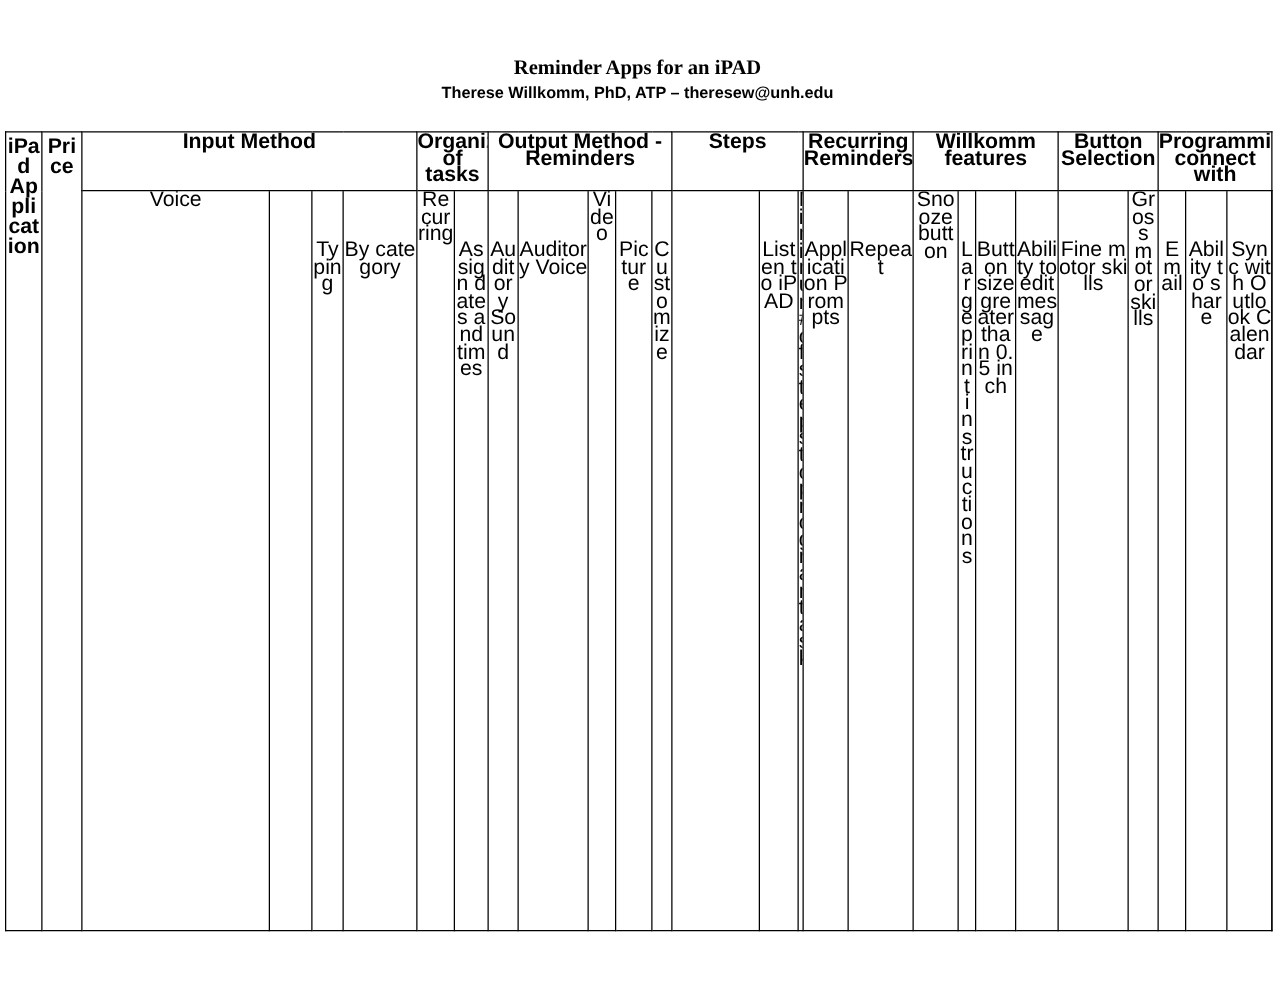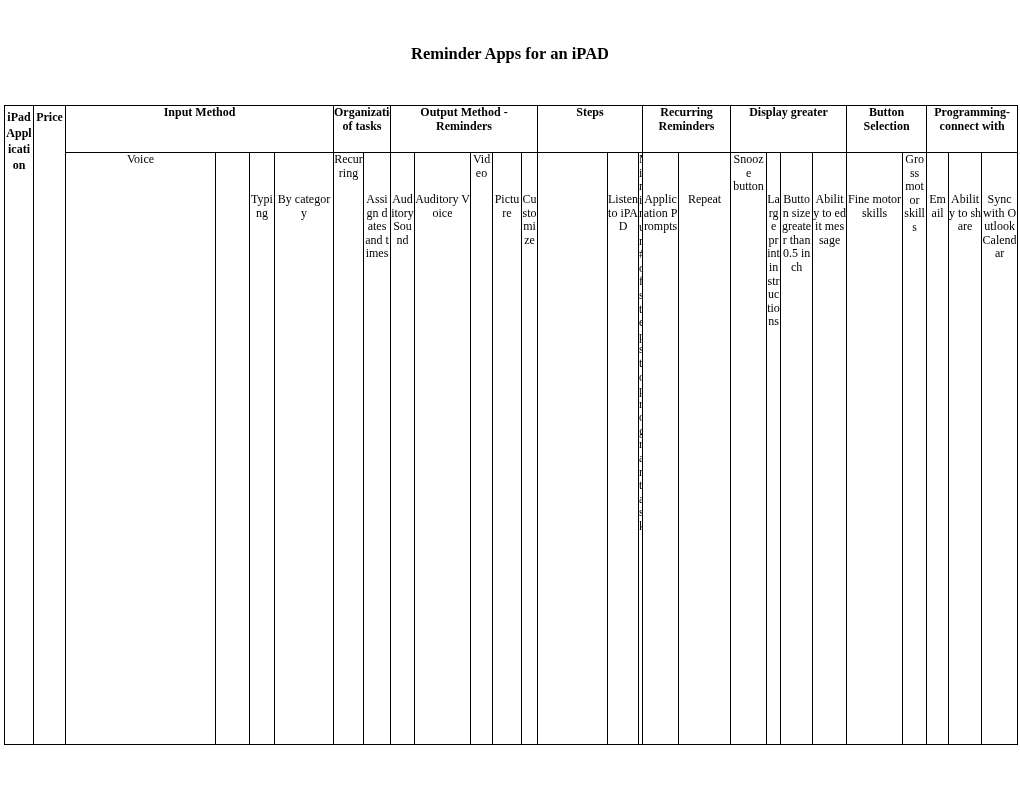--- a/index.html
+++ b/index.html
@@ -63,23 +63,23 @@
     border-collapse: collapse;
     table-layout: fixed;
     width: 1013px;
     height: 640px;
   }
   table.matrix th,
   table.matrix td {
     border: 1.2px solid #000000;
     padding: 0;
     vertical-align: top;
-    font-size: 12px;
+    font-size: 17px;
     line-height: 13.6px;
-    font-family: Liberation Serif, serif;
+    font-family: Liberation Sans, sans-serif;
     overflow: hidden;
   }
 
   
   .grp {
     font-weight: bold;
     font-size: 12.5px;
     line-height: 15.5px;
     text-align: center;
     vertical-align: top;
@@ -116,20 +116,21 @@
   }
   .empty-cell { }
 </style>
 </head>
 <body>
 
 <div class="page">
 
   <div class="title-block">
     <div class="doc-title">Reminder Apps for an iPAD</div>
+    <div class="doc-author">Therese Willkomm, PhD, ATP – theresew@unh.edu</div>
   </div>
 
   <div class="table-wrap">
     <table class="matrix">
       <colgroup>
         <col style="width:29px">
         <col style="width:32px">
         <col style="width:150px">
         <col style="width:34px">
         <col style="width:25px">
@@ -159,21 +160,21 @@
 
       <thead>
         <tr>
           <th class="grp rowspan-cell" rowspan="2">iPad Application</th>
           <th class="grp rowspan-cell" rowspan="2">Price</th>
           <th class="grp" colspan="4">Input Method</th>
           <th class="grp" colspan="2">Organization of tasks</th>
           <th class="grp" colspan="5">Output Method - Reminders</th>
           <th class="grp" colspan="3">Steps</th>
           <th class="grp" colspan="2">Recurring Reminders</th>
-          <th class="grp" colspan="4">Display greater</th>
+          <th class="grp" colspan="4">Willkomm features</th>
           <th class="grp" colspan="2">Button Selection</th>
           <th class="grp" colspan="3">Programming-connect with</th>
         </tr>
 
         <tr>
           <td class="data-cell wide">
               <span class="txt">Voice</span>
             </td>
           <td class="data-cell empty-cell"></td>
           <td class="data-cell narrow">

